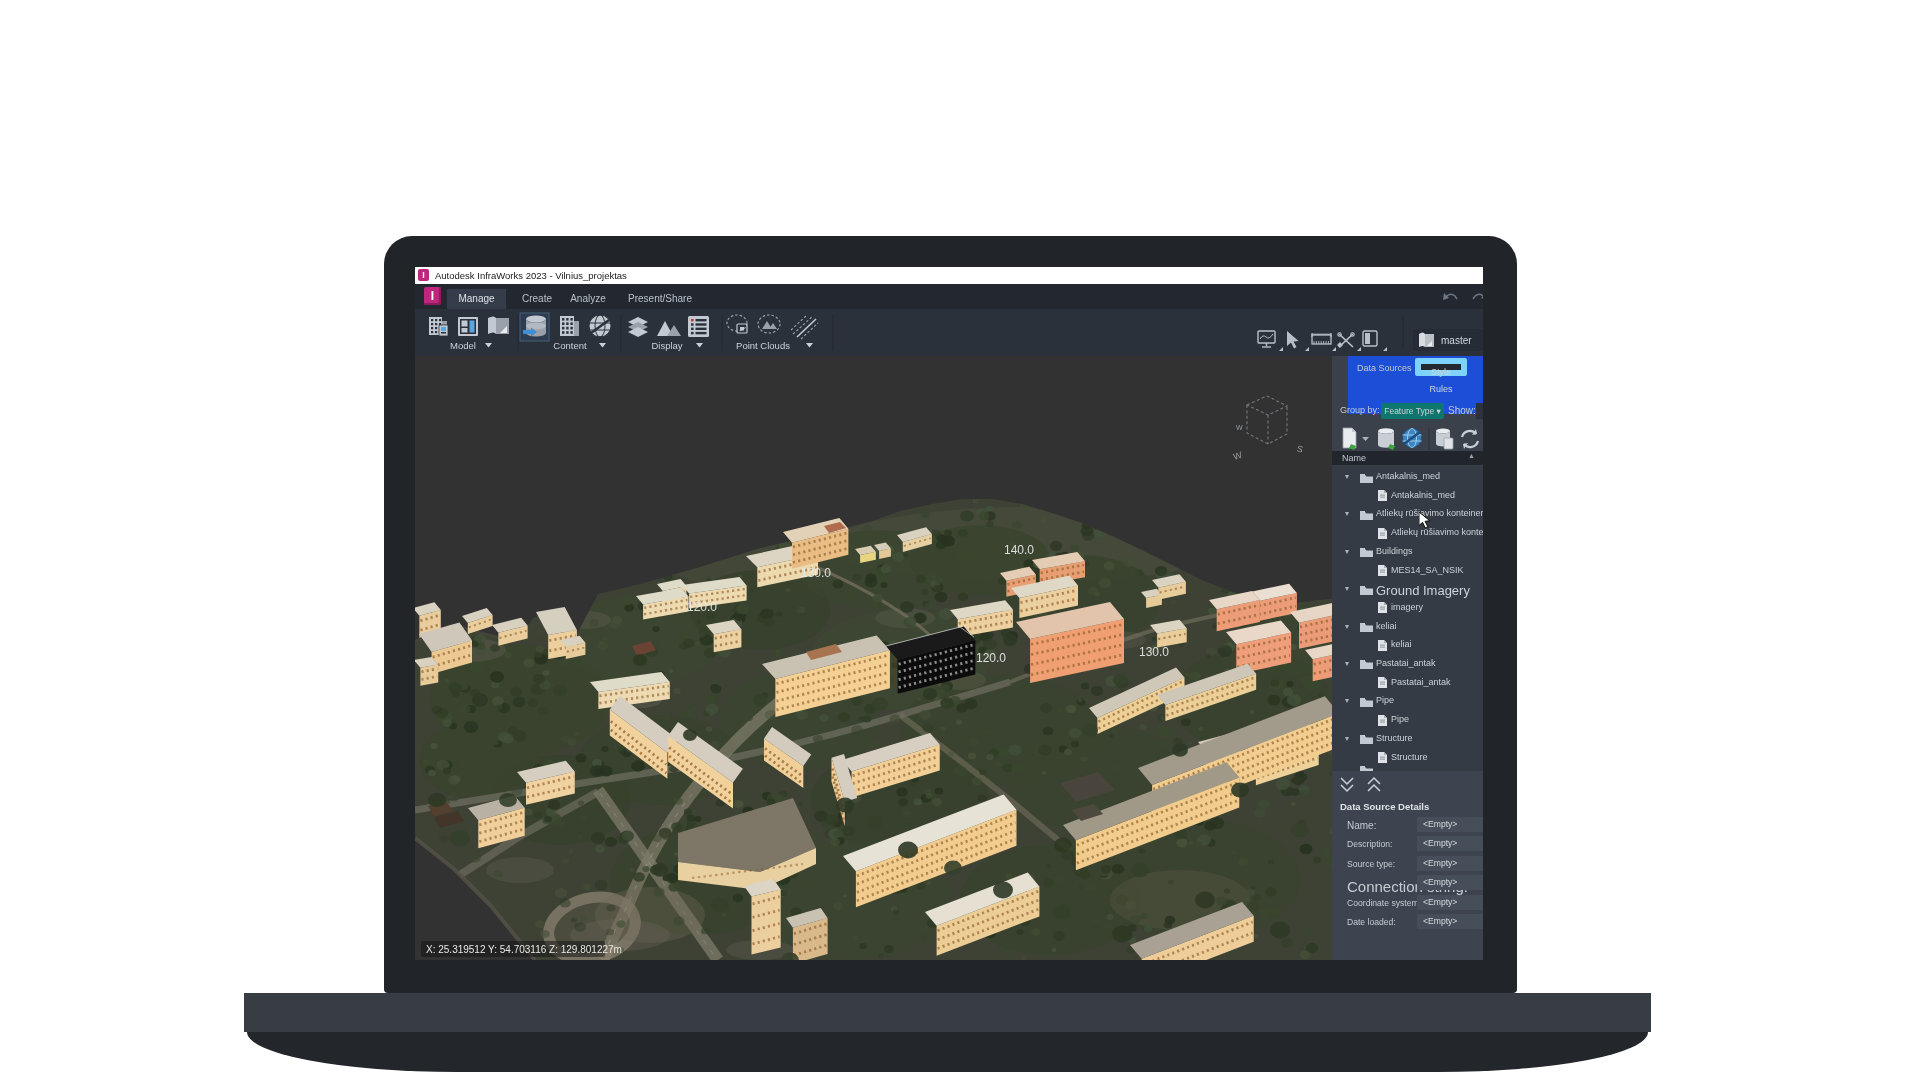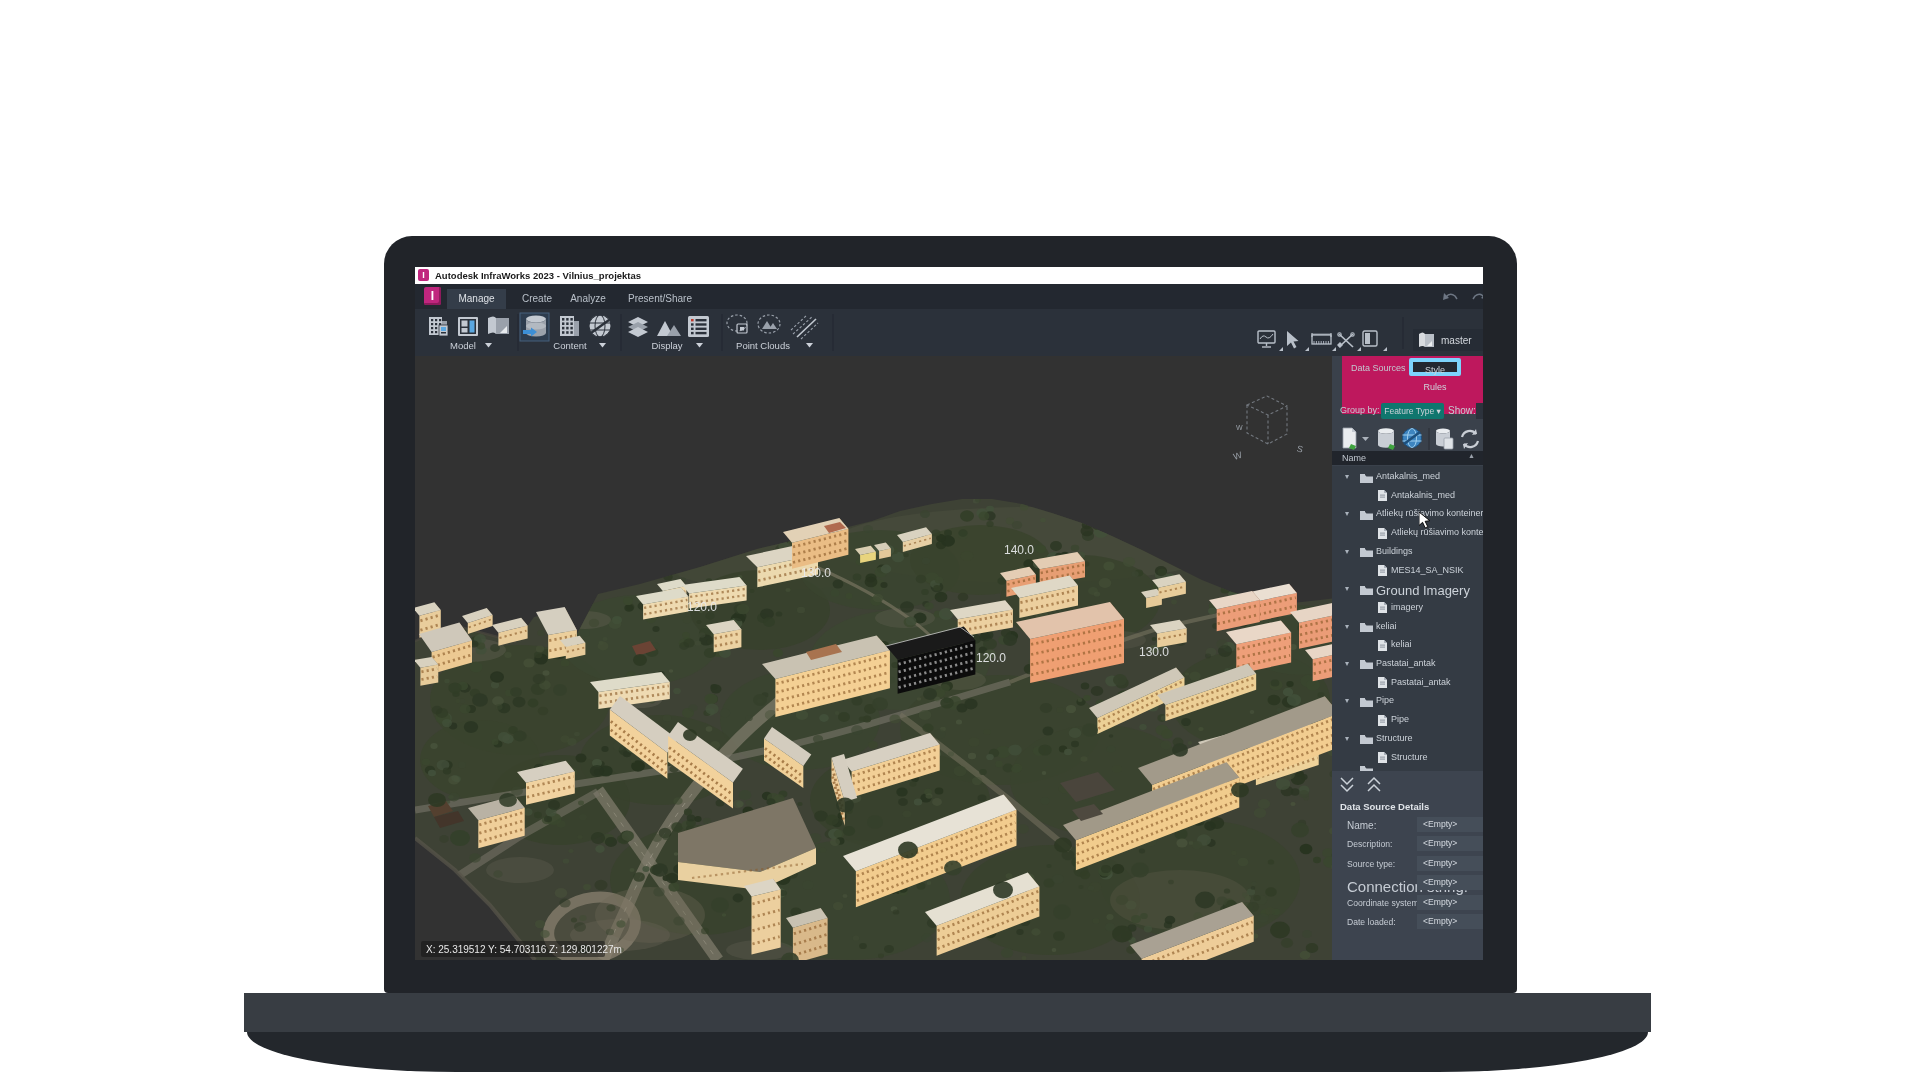--- a/index.html
+++ b/index.html
@@ -1,19 +1,19 @@
 <!DOCTYPE html>
 <html><head><meta charset="utf-8"><style>html,body{margin:0;padding:0;width:1920px;height:1080px;background:#fff;overflow:hidden}*{box-sizing:border-box;font-family:"Liberation Sans",sans-serif}.abs{position:absolute}</style></head><body>
 <div class="abs" style="left:384px;top:236px;width:1133px;height:757px;background:#212429;border-radius:28px 28px 4px 4px"></div>
 <div class="abs" style="left:244px;top:993px;width:1407px;height:39px;background:#383d43"></div>
 <div class="abs" style="left:247px;top:1032px;width:1401px;height:40px;background:#23272c;border-radius:0 0 215px 215px / 0 0 41px 41px"></div>
 <div class="abs" style="left:415px;top:267px;width:1068px;height:693px;background:#2f2f30;overflow:hidden">
     <div class="abs" style="left:0;top:0;width:1068px;height:17px;background:#fff">
       <div class="abs" style="left:3px;top:2px;width:11px;height:12px;background:#c0267e;border-radius:2px;color:#fff;font-size:9px;font-weight:bold;text-align:center;line-height:12px">I</div>
-      <div class="abs" style="left:20px;top:3px;font-size:9.5px;font-weight:bold;color:#1a1a1a">Autodesk InfraWorks 2023 - Vilnius_projektas</div>
+      <div class="abs" style="left:20px;top:3px;font-size:9.5px;font-weight:normal;color:#1a1a1a">Autodesk InfraWorks 2023 - Vilnius_projektas</div>
     </div>
     <div class="abs" style="left:0;top:17px;width:1068px;height:25px;background:#232830">
       <div class="abs" style="left:9px;top:3px;width:17px;height:18px;background:#c0267e;border-radius:2px;color:#fff;font-size:12px;font-weight:bold;text-align:center;line-height:18px;box-shadow:inset -2px -2px 0 #8d1b5c">I</div>
       <div class="abs" style="left:32px;top:5px;width:59px;height:20px;background:#343d49;font-size:10px;color:#dde1e6;text-align:center;line-height:20px">Manage</div>
       <div class="abs" style="left:100px;top:5px;width:44px;font-size:10px;color:#b9c0c9;text-align:center;line-height:20px">Create</div>
       <div class="abs" style="left:148px;top:5px;width:50px;font-size:10px;color:#b9c0c9;text-align:center;line-height:20px">Analyze</div>
       <div class="abs" style="left:205px;top:5px;width:80px;font-size:10px;color:#b9c0c9;text-align:center;line-height:20px">Present/Share</div>
       <svg width="44" height="14" viewBox="0 0 44 14" class="abs" style="left:1028px;top:6px">
         <path d="M3,7 q4,-5 9,-1 l2,3" fill="none" stroke="#6d7683" stroke-width="1.5"></path>
         <path d="M1,3 l5,5 -6,2 z" fill="#6d7683"></path>
@@ -1460,23 +1460,23 @@
       <polygon points="1247,405 1267,396 1287,406 1268,415" stroke="#7e848c" stroke-width="1.1" fill="none" stroke-dasharray="3 2.4" opacity="0.85"></polygon>
       <polyline points="1247,405 1247,433 1268,444 1287,434 1287,406" stroke="#7e848c" stroke-width="1.1" fill="none" stroke-dasharray="3 2.4" opacity="0.85"></polyline>
       <line x1="1268" y1="415" x2="1268" y2="444" stroke="#7e848c" stroke-width="1.1" fill="none" stroke-dasharray="3 2.4" opacity="0.85"></line>
       <text x="1233" y="459" font-size="9" font-family="Liberation Sans,sans-serif" fill="#9aa0a8" transform="rotate(-18 1237 455)">W</text>
       <text x="1297" y="452" font-size="9" font-family="Liberation Sans,sans-serif" fill="#9aa0a8" transform="rotate(14 1300 449)">S</text>
       <text x="1236" y="430" font-size="7" font-family="Liberation Sans,sans-serif" fill="#9aa0a8">W</text>
       <rect x="421" y="941" width="184" height="16" rx="2" fill="#161616" opacity="0.55"></rect>
       <text x="426" y="953" font-family="Liberation Sans,sans-serif" font-size="10" fill="#e8e8e8">X: 25.319512 Y: 54.703116 Z: 129.801227m</text>
     </svg>
     <div style="position:absolute;left:917px;top:89px;width:151px;height:604px;background:#3a414b;overflow:hidden">
-      <div style="position:absolute;left:10px;top:0;width:151px;height:58px;background:#be185d">
+      <div style="position:absolute;left:16px;top:0;width:151px;height:58px;background:#1d4ed8">
         <div style="position:absolute;left:9px;top:7px;font-size:9px;color:#c2c8d0">Data Sources</div>
-        <div style="position:absolute;left:67px;top:2px;width:52px;height:18px;background:#232831;border:4px solid #7dd3fc;border-radius:2px;font-size:9px;color:#ced4db;text-align:center;line-height:17px">Style Rules</div>
+        <div style="position:absolute;left:67px;top:2px;width:52px;height:18px;background:#232831;border:6px solid #7dd3fc;border-radius:2px;font-size:9px;color:#ced4db;text-align:center;line-height:17px">Style Rules</div>
       </div>
       <div style="position:absolute;left:0;top:41px;width:151px;height:28px">
         <div style="position:absolute;left:8px;top:8px;font-size:9px;color:#c6ccd4">Group by:</div>
         <div style="position:absolute;left:49px;top:6px;width:63px;height:16px;background:#0f766e;border-radius:2px;font-size:8.5px;color:#ccd2d9;line-height:16px;text-align:center">Feature Type ▾</div>
         <div style="position:absolute;left:116px;top:8px;font-size:10px;color:#c6ccd4">Show:</div>
         <div style="position:absolute;left:144px;top:6px;width:7px;height:16px;background:#2c323c"></div>
       </div>
       <svg width="151" height="28" viewBox="0 0 151 28" style="position:absolute;left:0;top:69px">
         <g>
           <path d="M11,3 l9,0 4,4 0,16 -13,0 z" fill="#e9ecef" stroke="#9aa1ab" stroke-width="0.8"></path>

